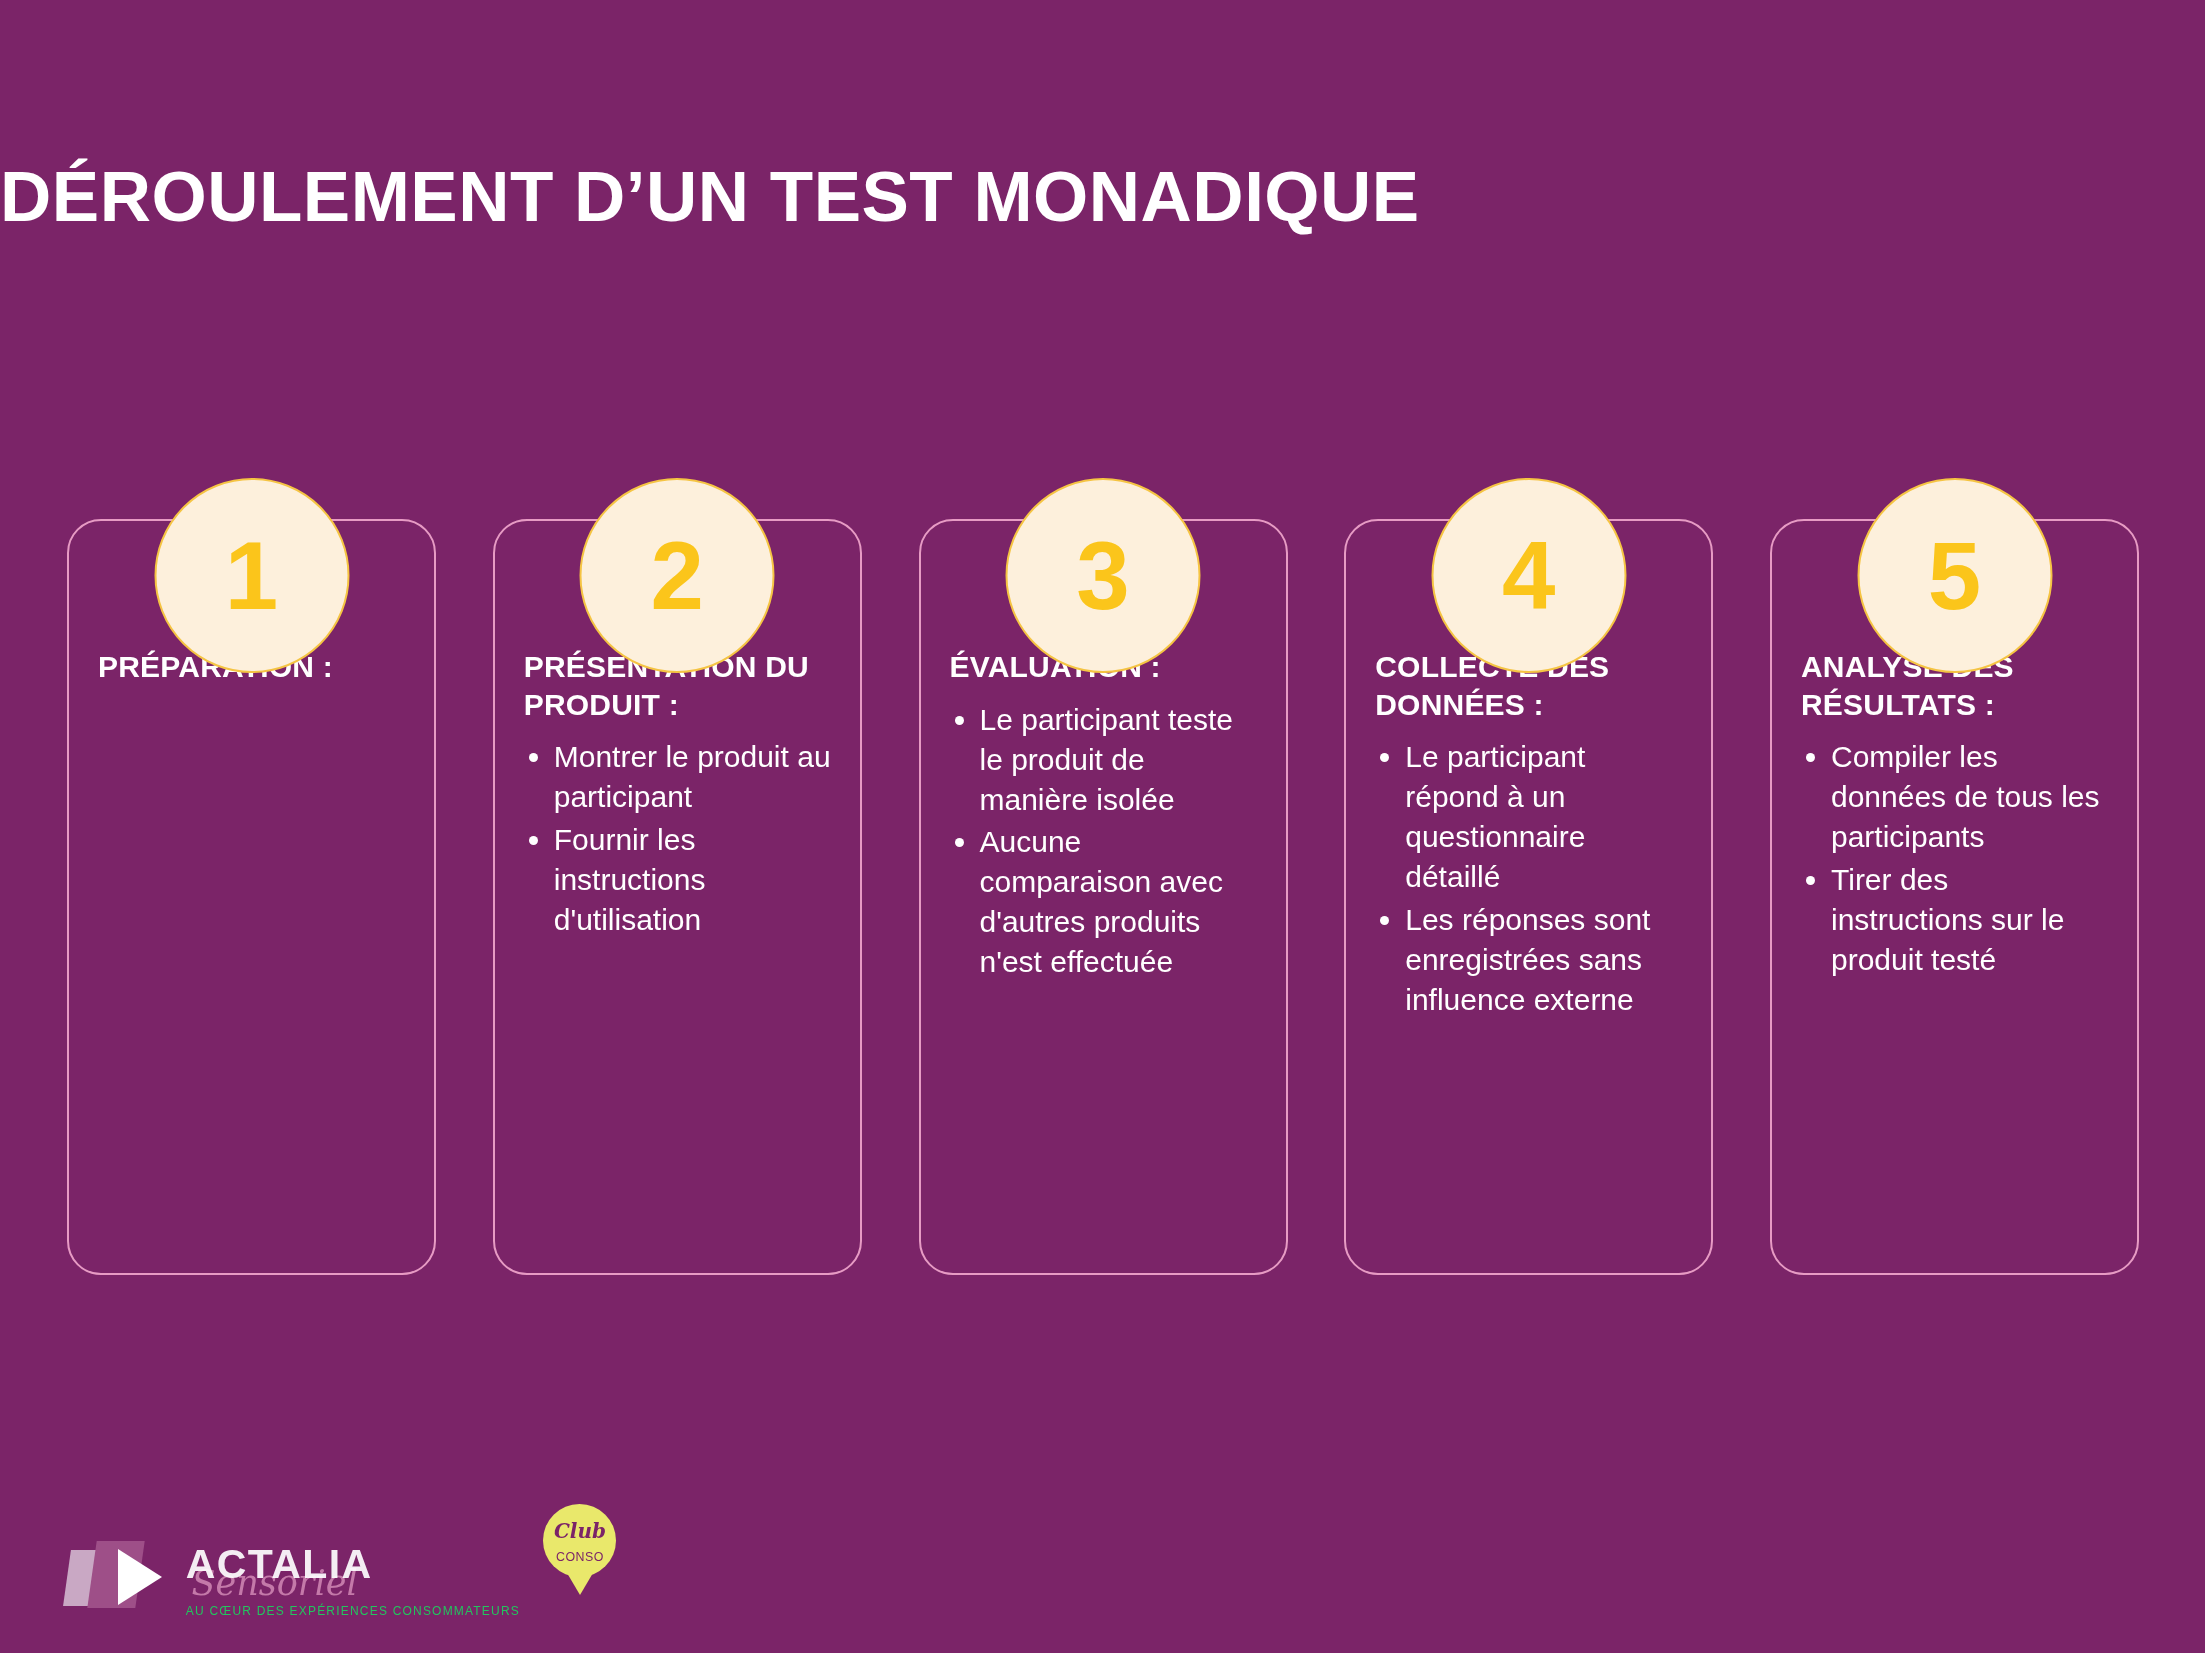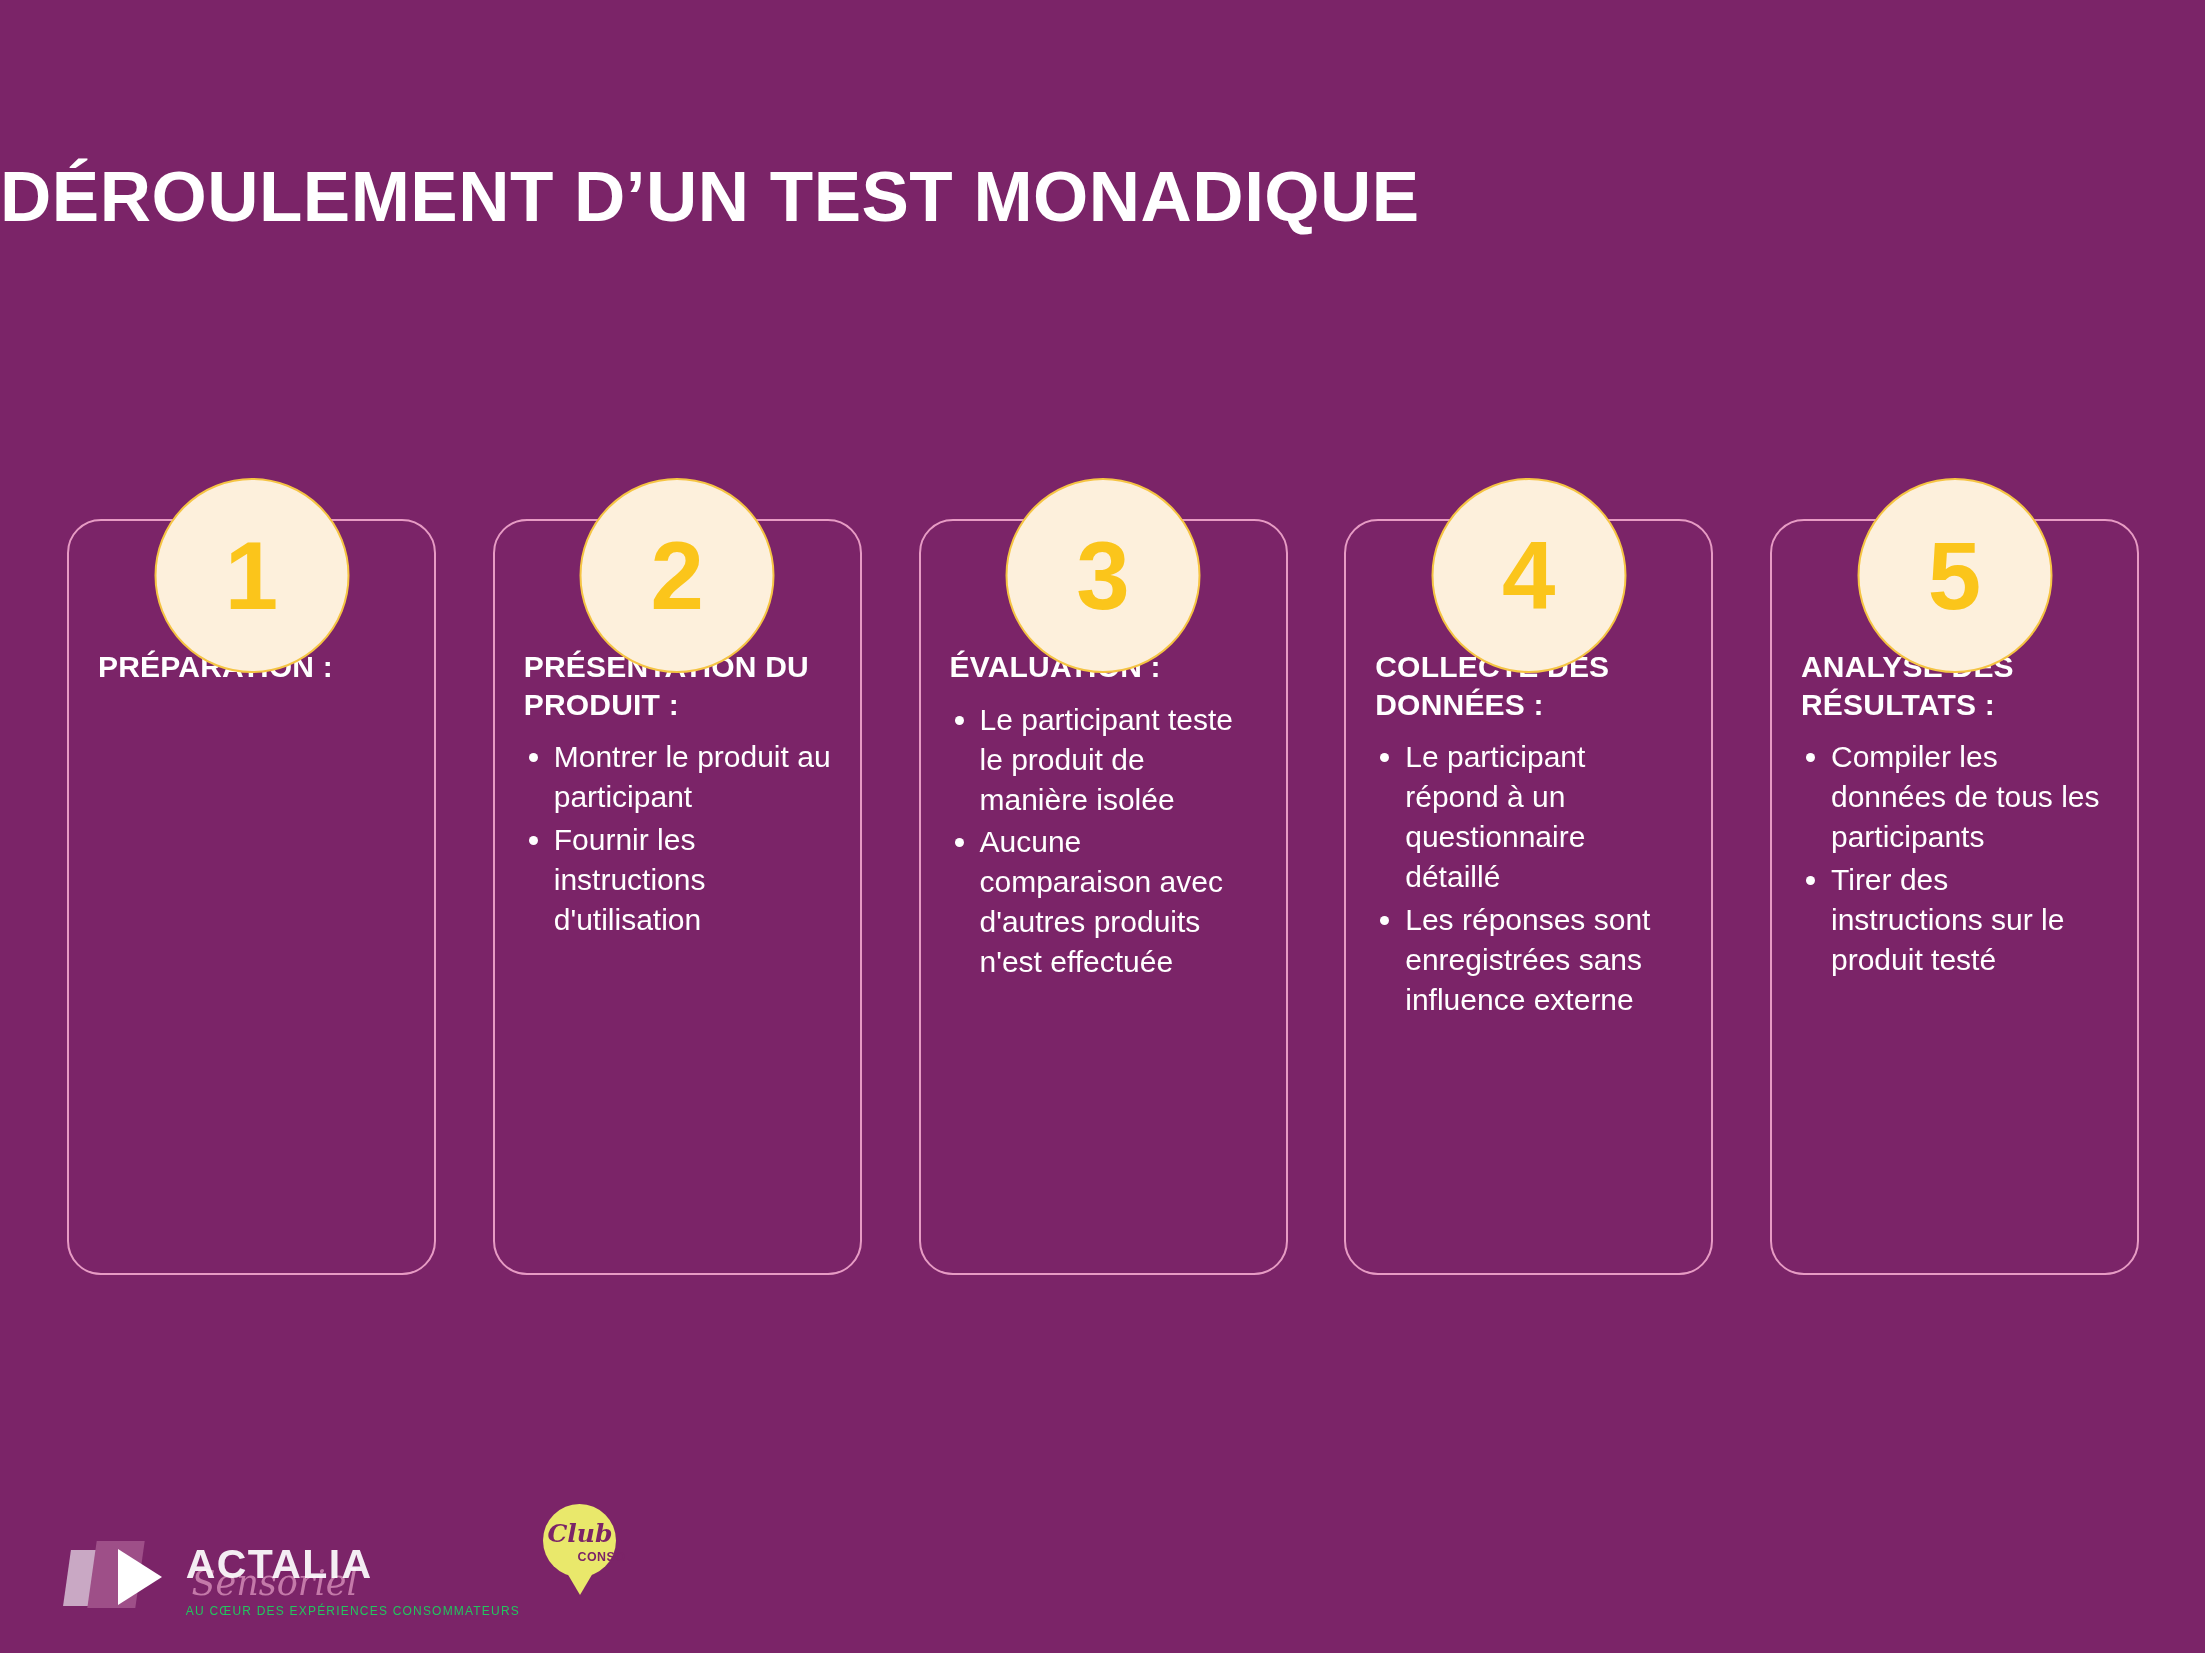--- a/index.html
+++ b/index.html
@@ -201,31 +201,31 @@
   .club-word {
     position: absolute;
     left: 0;
     top: 14.4px;
     width: 91px;
     text-align: center;
     color: #7B2468;
     font-family: "DejaVu Serif", serif;
     font-style: italic;
     font-weight: bold;
-    font-size: 25px;
+    font-size: 20px;
   }
   .club-sub {
     position: absolute;
     left: 0;
     top: 46px;
     width: 91px;
-    text-align: right;
+    text-align: center;
     color: #7B2468;
     font-size: 12.4px;
-    font-weight: bold;
+    font-weight: normal;
     letter-spacing: 0.5px;
   }
 </style>
 </head>
 <body>
 
 <div class="title">DÉROULEMENT D’UN TEST MONADIQUE</div>
 
 <div class="steps">
 

